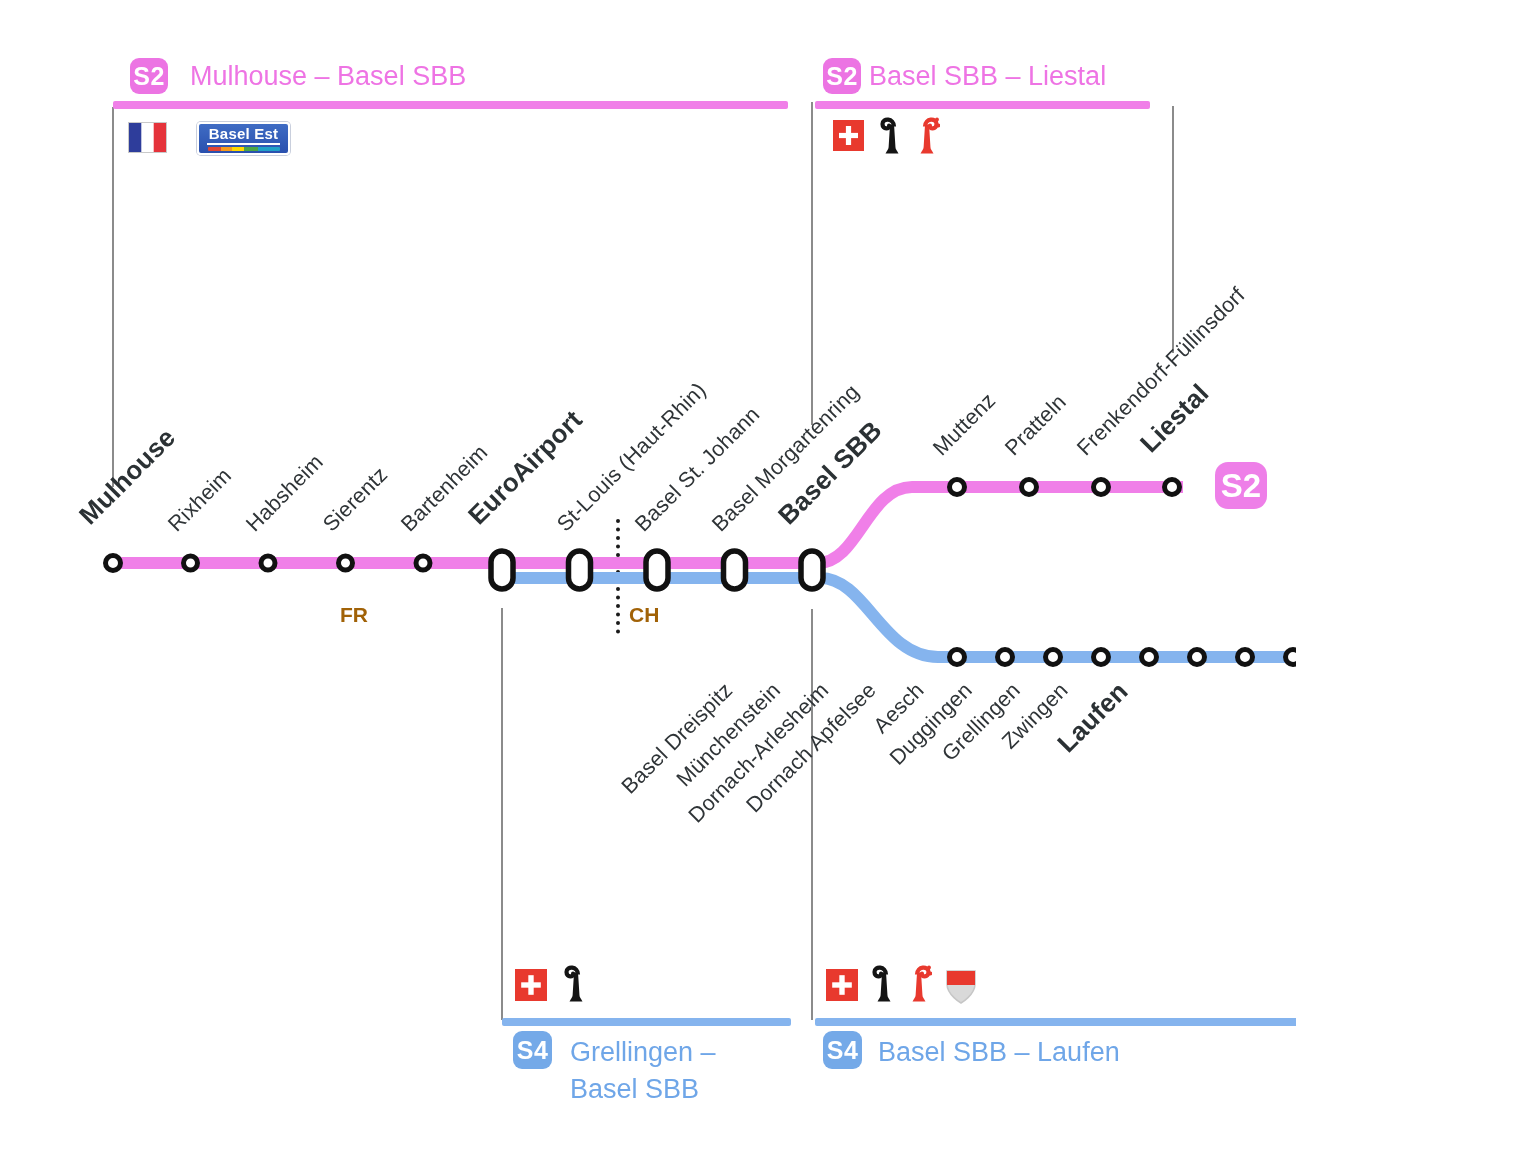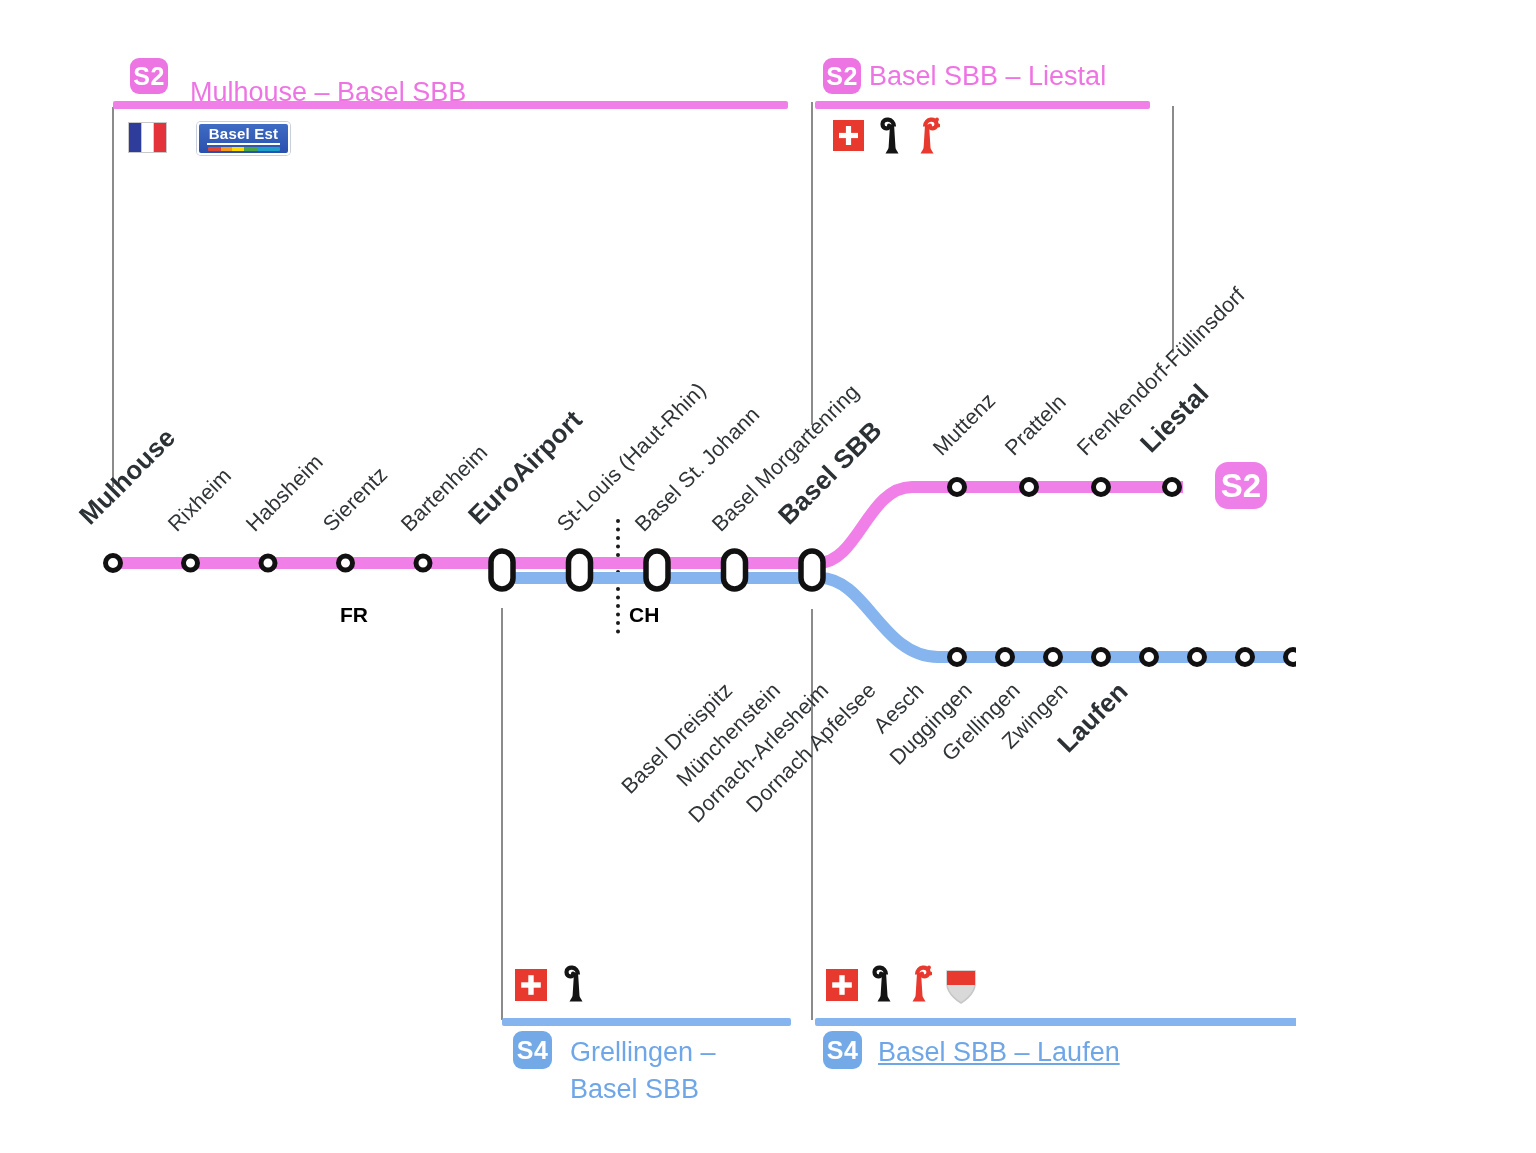--- a/index.html
+++ b/index.html
@@ -29,21 +29,21 @@
   .st-top{
     position:absolute;white-space:nowrap;color:#2F3437;font-size:21.5px;
     transform-origin:0 100%;transform:rotate(-45deg);letter-spacing:0.2px;
   }
   .st-top.term{font-size:26px;font-weight:bold;color:#2B3134;}
   .st-bot{
     position:absolute;white-space:nowrap;color:#2F3437;font-size:21.5px;
     transform-origin:100% 0;transform:rotate(-45deg);letter-spacing:0.2px;
   }
   .st-bot.term{font-size:26px;font-weight:bold;color:#2B3134;}
-  .border-label{position:absolute;font-size:21px;font-weight:bold;color:#000000;}
+  .border-label{position:absolute;font-size:21px;font-weight:bold;color:#a16207;}
   .icon{position:absolute;}
   .ge-box{
     position:absolute;left:197px;top:122px;width:93px;height:33px;box-sizing:border-box;
     background:linear-gradient(#3F6CC4,#2A50AE);border:2px solid #fff;border-radius:4px;
     box-shadow:0 0 0 1px #c9cfdd;display:flex;flex-direction:column;align-items:center;justify-content:center;
   }
   .ge-text{
     color:#fff;font-weight:bold;font-size:15px;line-height:16px;letter-spacing:0.2px;
     border-bottom:2px solid #fff;padding:0 2px 1px 2px;white-space:nowrap;
   }
@@ -105,21 +105,21 @@
       <circle cx="1101" cy="657" r="7.5"></circle>
       <circle cx="1149" cy="657" r="7.5"></circle>
       <circle cx="1197" cy="657" r="7.5"></circle>
       <circle cx="1245" cy="657" r="7.5"></circle>
       <circle cx="1293" cy="657" r="7.5"></circle>
       <circle cx="1341" cy="657" r="7.5"></circle>
     </g>
   </svg>
 
   <div class="hdr-badge pink" style="left:130px;top:58px;width:38px;height:36px;font-size:25px;">S2</div>
-  <div class="hdr-title pink" style="left:190px;top:61px;margin-top:16px;">Mulhouse – Basel SBB</div>
+  <div class="hdr-title pink" style="left:190px;top:61px;">Mulhouse – Basel SBB</div>
   <div class="bar pink" style="left:113px;top:101px;width:675px;"></div>
 
   <div class="icon" style="left:128px;top:122px;">
     <svg width="39" height="31" viewBox="0 0 39 31">
       <rect x="0.5" y="0.5" width="38" height="30" fill="#fff" stroke="#c9c9c9"></rect>
       <rect x="1" y="1" width="12.3" height="29" fill="#2E3D9B"></rect>
       <rect x="25.7" y="1" width="12.3" height="29" fill="#E5333B"></rect>
     </svg>
   </div>
   <div class="ge-box">
@@ -237,15 +237,15 @@
     </svg>
   </div>
   <div class="icon" style="left:945px;top:969px;">
     <svg width="32" height="36" viewBox="0 0 32 36">
       <path d="M2 2 H30 V15 C30 26 16 34 16 34 C16 34 2 26 2 15 Z" fill="#D9D9D9" stroke="#C6C6C6" stroke-width="1.5"></path>
       <rect x="2" y="2" width="28" height="14" fill="#E8392E"></rect>
     </svg>
   </div>
   <div class="bar blue" style="left:815px;top:1018px;width:505px;"></div>
   <div class="hdr-badge blue" style="left:823px;top:1031px;width:39px;height:38px;font-size:25px;">S4</div>
-  <div class="hdr-title blue" style="left:878px;top:1037px;text-decoration:underline;">Basel SBB – Laufen</div>
+  <div class="hdr-title blue" style="left:878px;top:1037px;">Basel SBB – Laufen</div>
 
 </div>
 
 </body></html>

